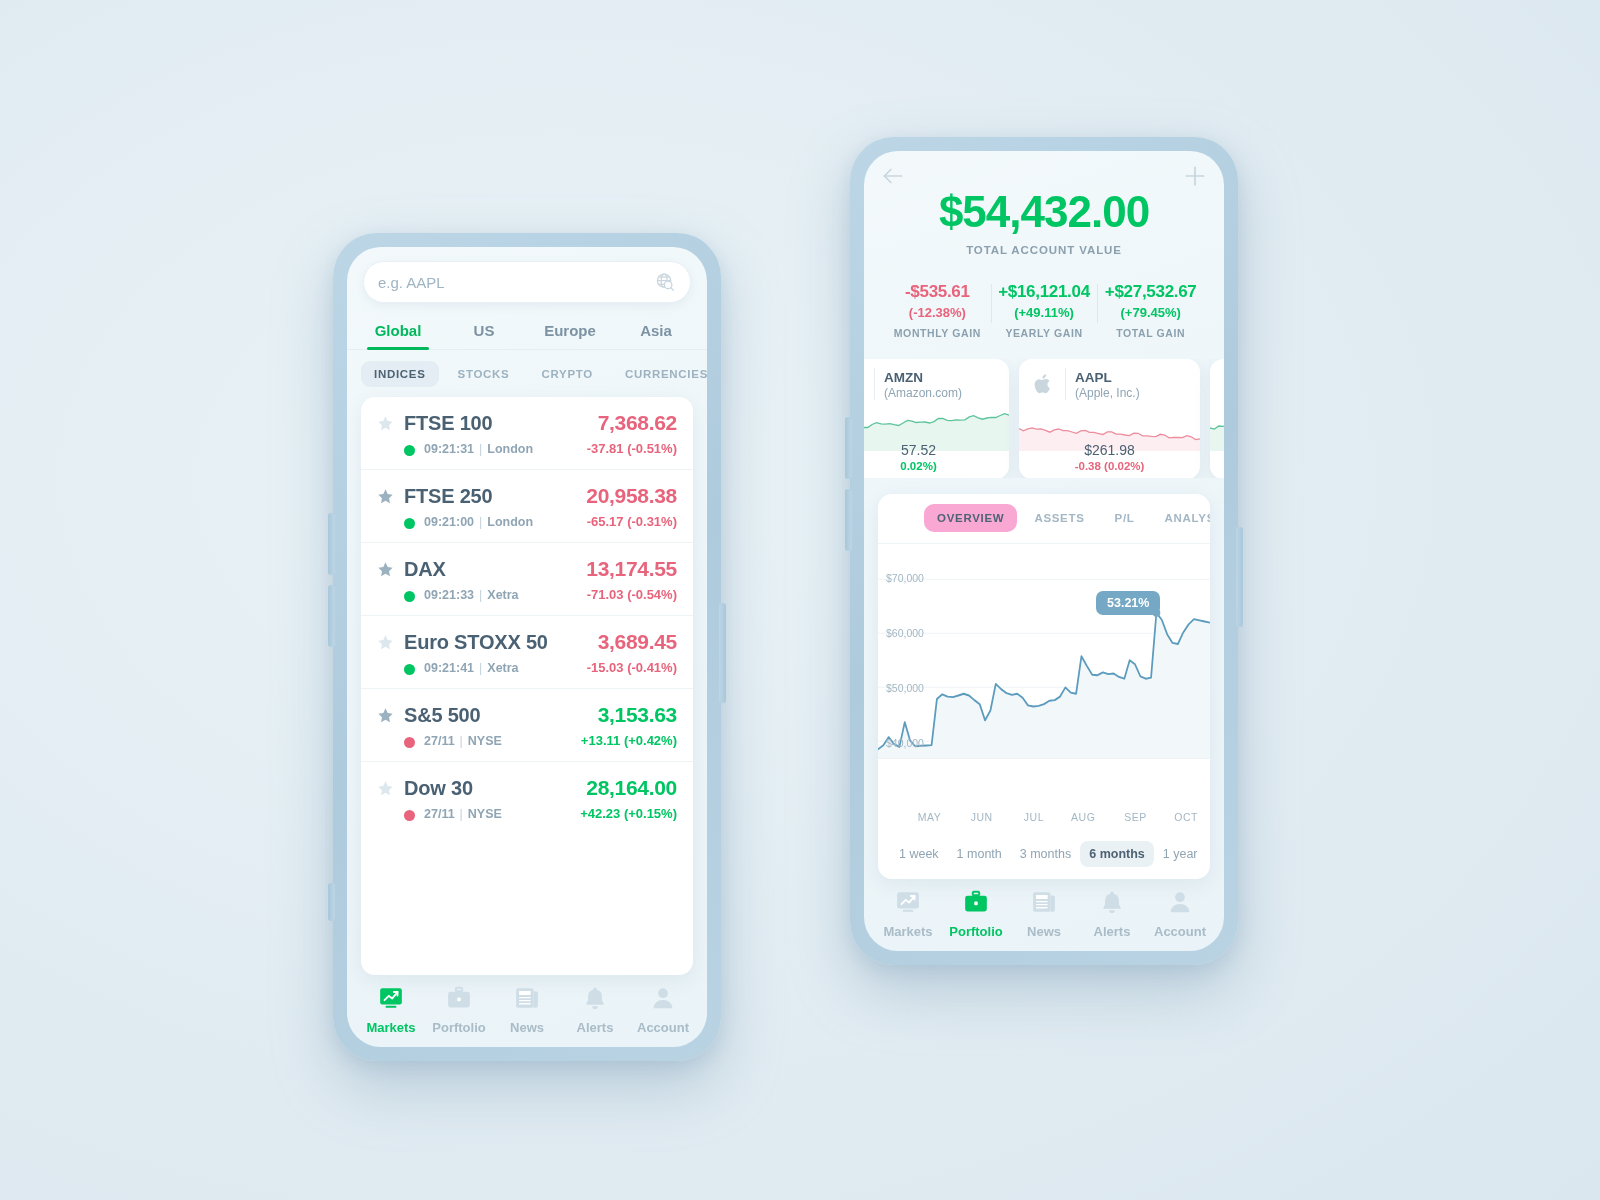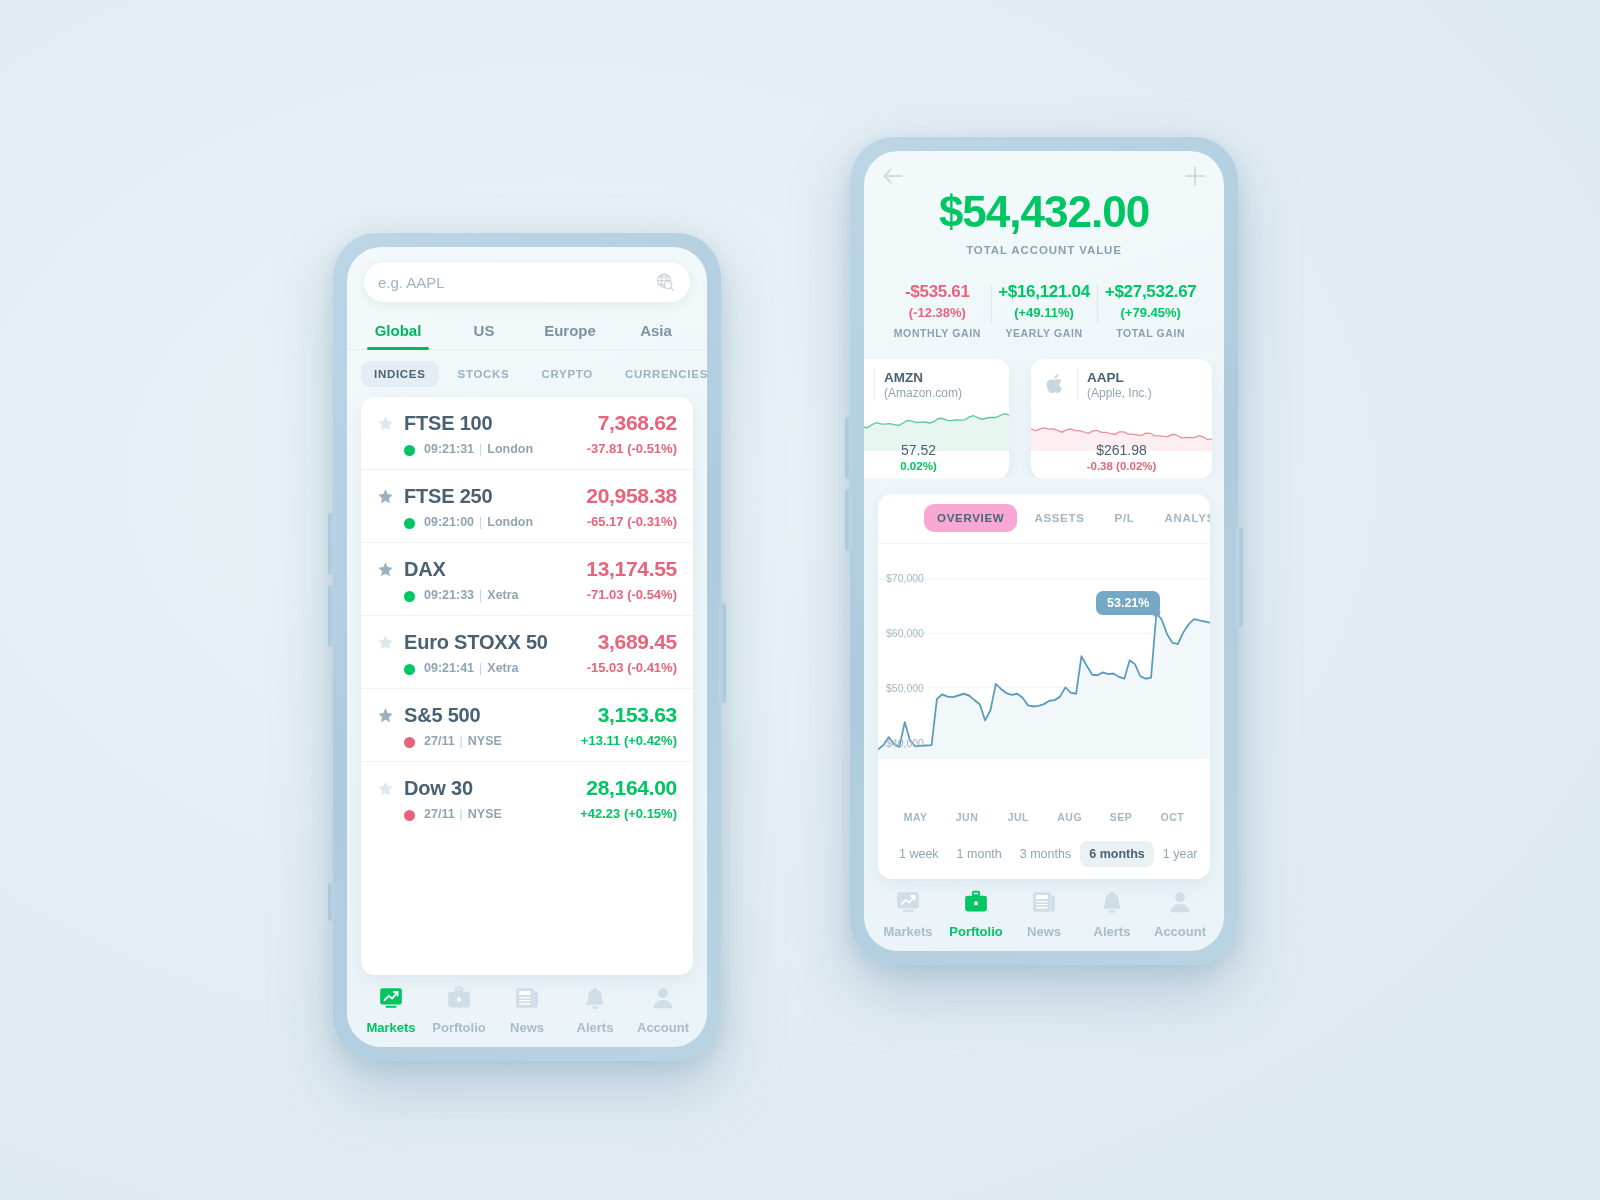--- a/index.html
+++ b/index.html
@@ -120,21 +120,21 @@
 
   .gains { display:flex; margin-top:26px; padding:0 4px; }
   .gcol { flex:1; text-align:center; position:relative; }
   .gcol + .gcol:before {
     content:""; position:absolute; left:0; top:2px; bottom:16px; width:1px; background:#dde8ef;
   }
   .gval { font-size:17px; font-weight:bold; letter-spacing:-.3px; }
   .gpct { font-size:13px; font-weight:bold; margin-top:3px; }
   .glbl { font-size:10.5px; font-weight:bold; letter-spacing:.6px; color:#8ba0af; margin-top:7px; }
 
-  .cards { display:flex; gap:22px; margin-top:20px; padding-left:0; overflow:hidden; }
+  .cards { display:flex; gap:10px; margin-top:20px; padding-left:0; overflow:hidden; }
   .scard {
     flex:0 0 auto; width:181px; background:#fff; border-radius:13px;
     box-shadow:0 5px 16px rgba(150,180,200,.18);
     overflow:hidden; position:relative; height:120px;
   }
   .scard-head { display:flex; align-items:center; gap:9px; padding:9px 11px 5px 11px; }
   .slogo { width:26px; height:26px; flex:0 0 auto; display:flex; align-items:center; justify-content:center; }
   .sdiv { width:1px; align-self:stretch; background:#e6eef3; }
   .stexts { min-width:0; }
   .stick { font-size:13.5px; font-weight:bold; color:#4a6173; white-space:nowrap; }
@@ -159,21 +159,21 @@
   .plotbox { position:relative; height:218px; }
   .plotbox svg { display:block; width:100%; height:100%; }
   .ylab {
     position:absolute; left:8px; font-size:10.5px; color:#a3b7c4; font-weight:normal;
   }
   .tooltip {
     position:absolute; background:#74a8c4; color:#fff; font-size:12.5px; font-weight:bold;
     padding:5px 11px; border-radius:7px; white-space:nowrap;
   }
   .xaxis { display:flex; padding:4px 12px 8px 12px; border-top:1px solid #eef3f6; }
-  .xtick { flex:1; text-align:center; font-size:10.5px; font-weight:bold; letter-spacing:.5px; color:#a3b7c4;margin-top:48px; }
+  .xtick { flex:1; text-align:right; font-size:10.5px; font-weight:normal; letter-spacing:.5px; color:#a3b7c4;margin-top:48px; }
   .ranges { display:flex; align-items:center; justify-content:space-between; padding:10px 12px 12px 12px; }
   .range {
     font-size:12.5px; color:#8fa5b4; padding:6px 9px; border-radius:8px; cursor:pointer; white-space:nowrap;
   }
   .range.active { color:#4d6373; font-weight:bold; background:#e9f1f5; }
 </style>
 </head>
 <body>
 
 <div class="phone" id="phone1">

